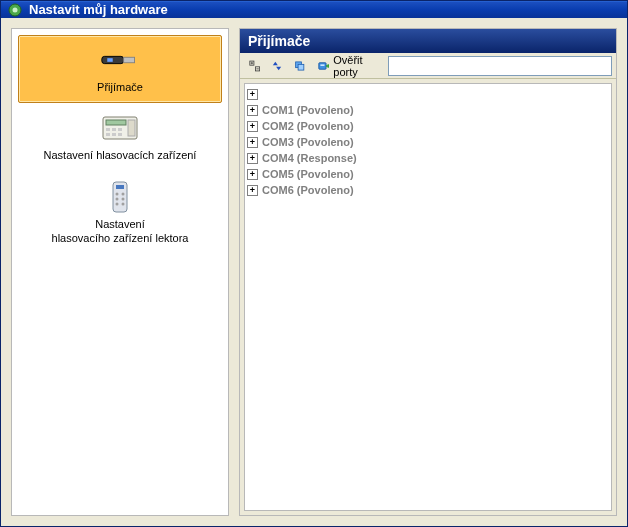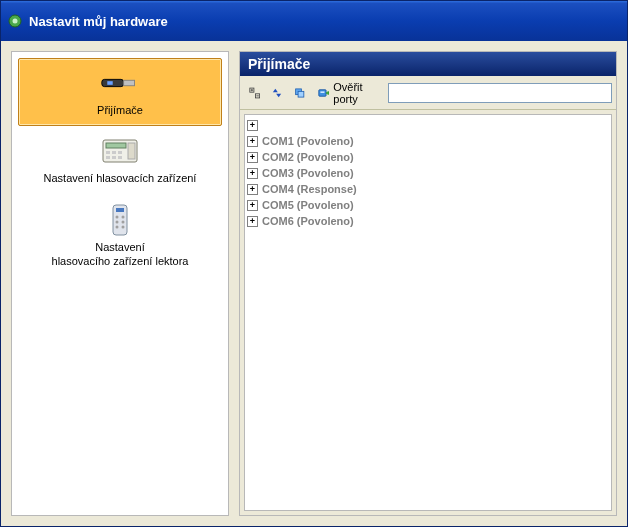--- a/index.html
+++ b/index.html
@@ -11,21 +11,21 @@
   }
   .window {
     width: 628px;
     height: 527px;
     background: #ece9d8;
     border: 1px solid #0a246a;
     display: flex;
     flex-direction: column;
   }
   .titlebar {
-    height: 40px;
+    height: 17px;
     background: linear-gradient(to bottom, #3b77dd 0%, #0a246a 8%, #0a246a 92%, #001040 100%);
     background: linear-gradient(to bottom, #2a6ad3 0%, #0a3fc8 5%, #0a3fc8 50%, #083aa8 100%);
     background: #0a246a;
     background: linear-gradient(180deg,#2e6fe0 0%,#1b4fc0 6%,#0a3db0 50%,#083298 100%);
     color: #fff;
     display: flex;
     align-items: center;
     padding: 0 6px;
     font-weight: bold;
     font-size: 13px;
@@ -94,21 +94,21 @@
     height: 24px;
     background: linear-gradient(to bottom, #2a4d9e 0%, #0a246a 100%);
     color: #fff;
     font-weight: bold;
     font-size: 14px;
     padding: 0 8px;
     display: flex;
     align-items: center;
   }
   .toolbar {
-    height: 34px;
+    height: 26px;
     background: #ece9d8;
     border-bottom: 1px solid #c0c0a0;
     display: flex;
     align-items: center;
     padding: 0 4px;
     gap: 2px;
   }
   .tb-btn {
     min-width: 20px;
     height: 20px;

